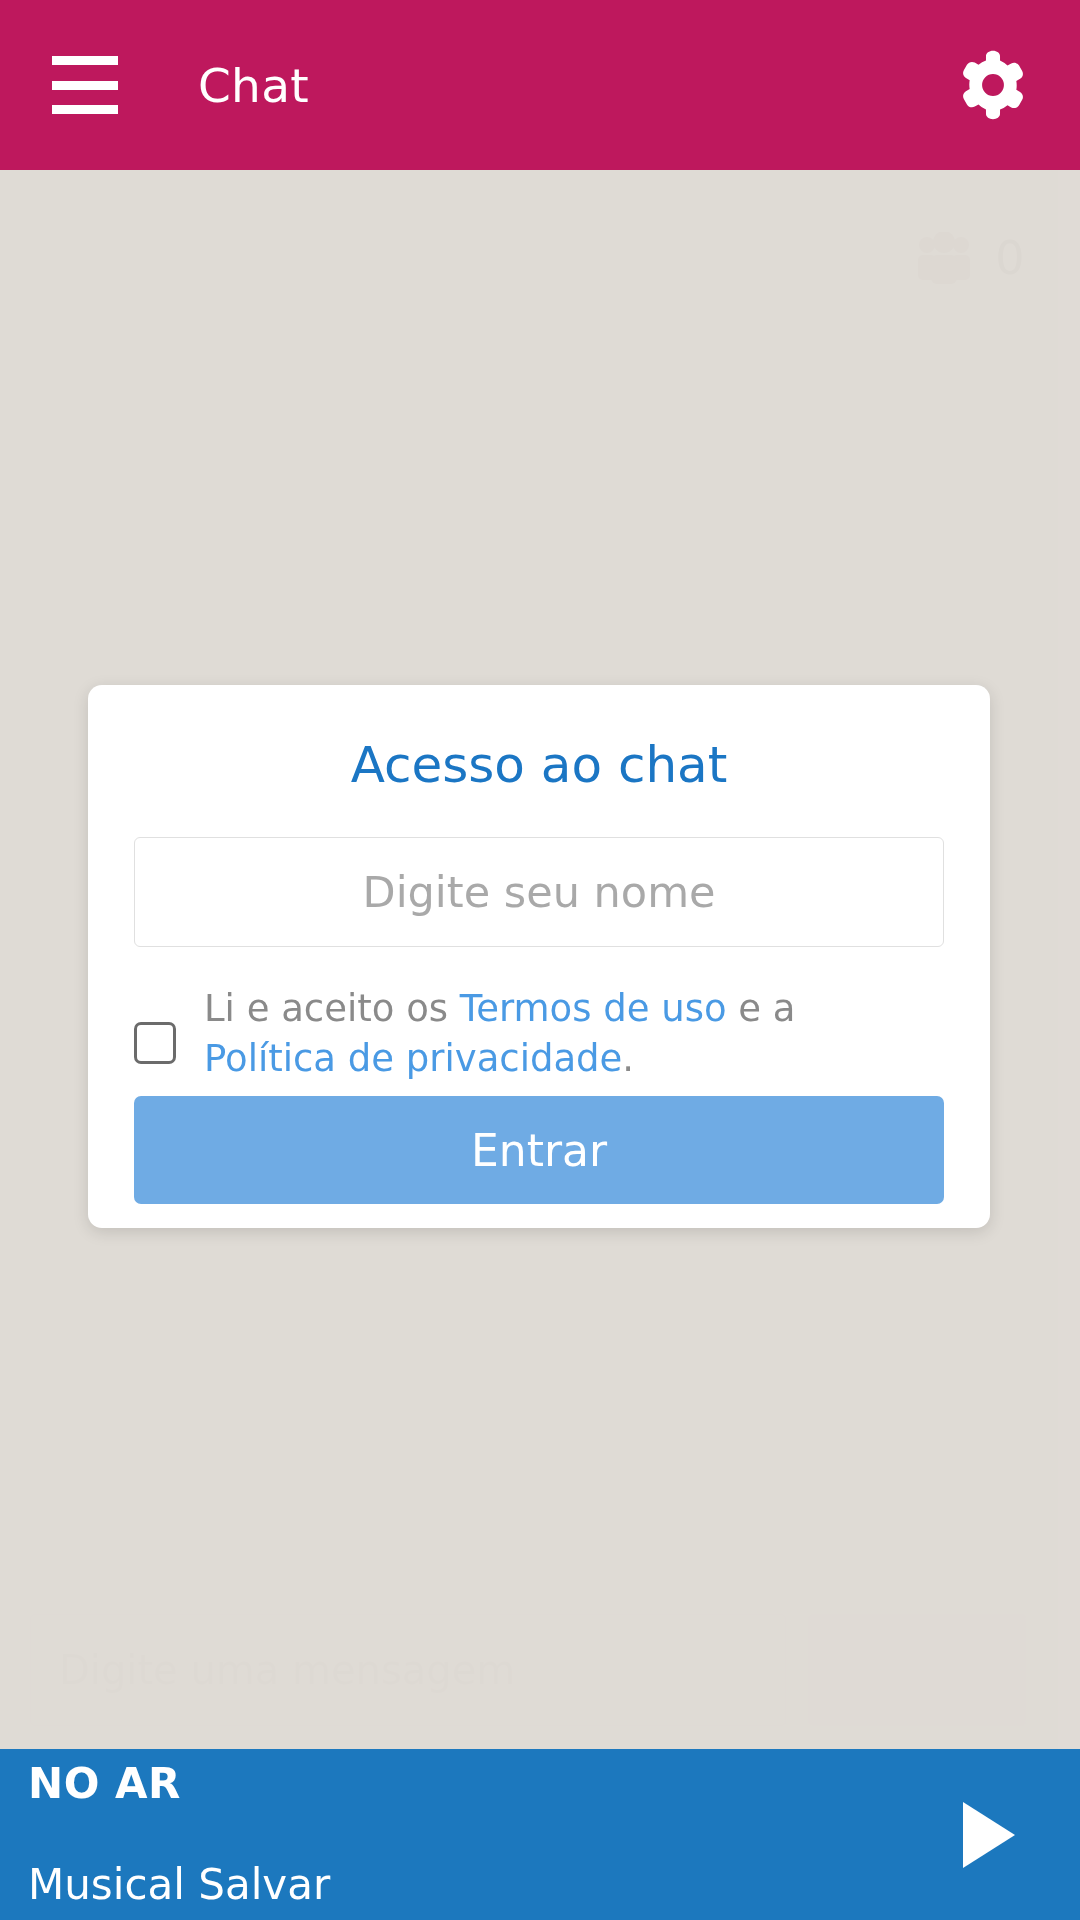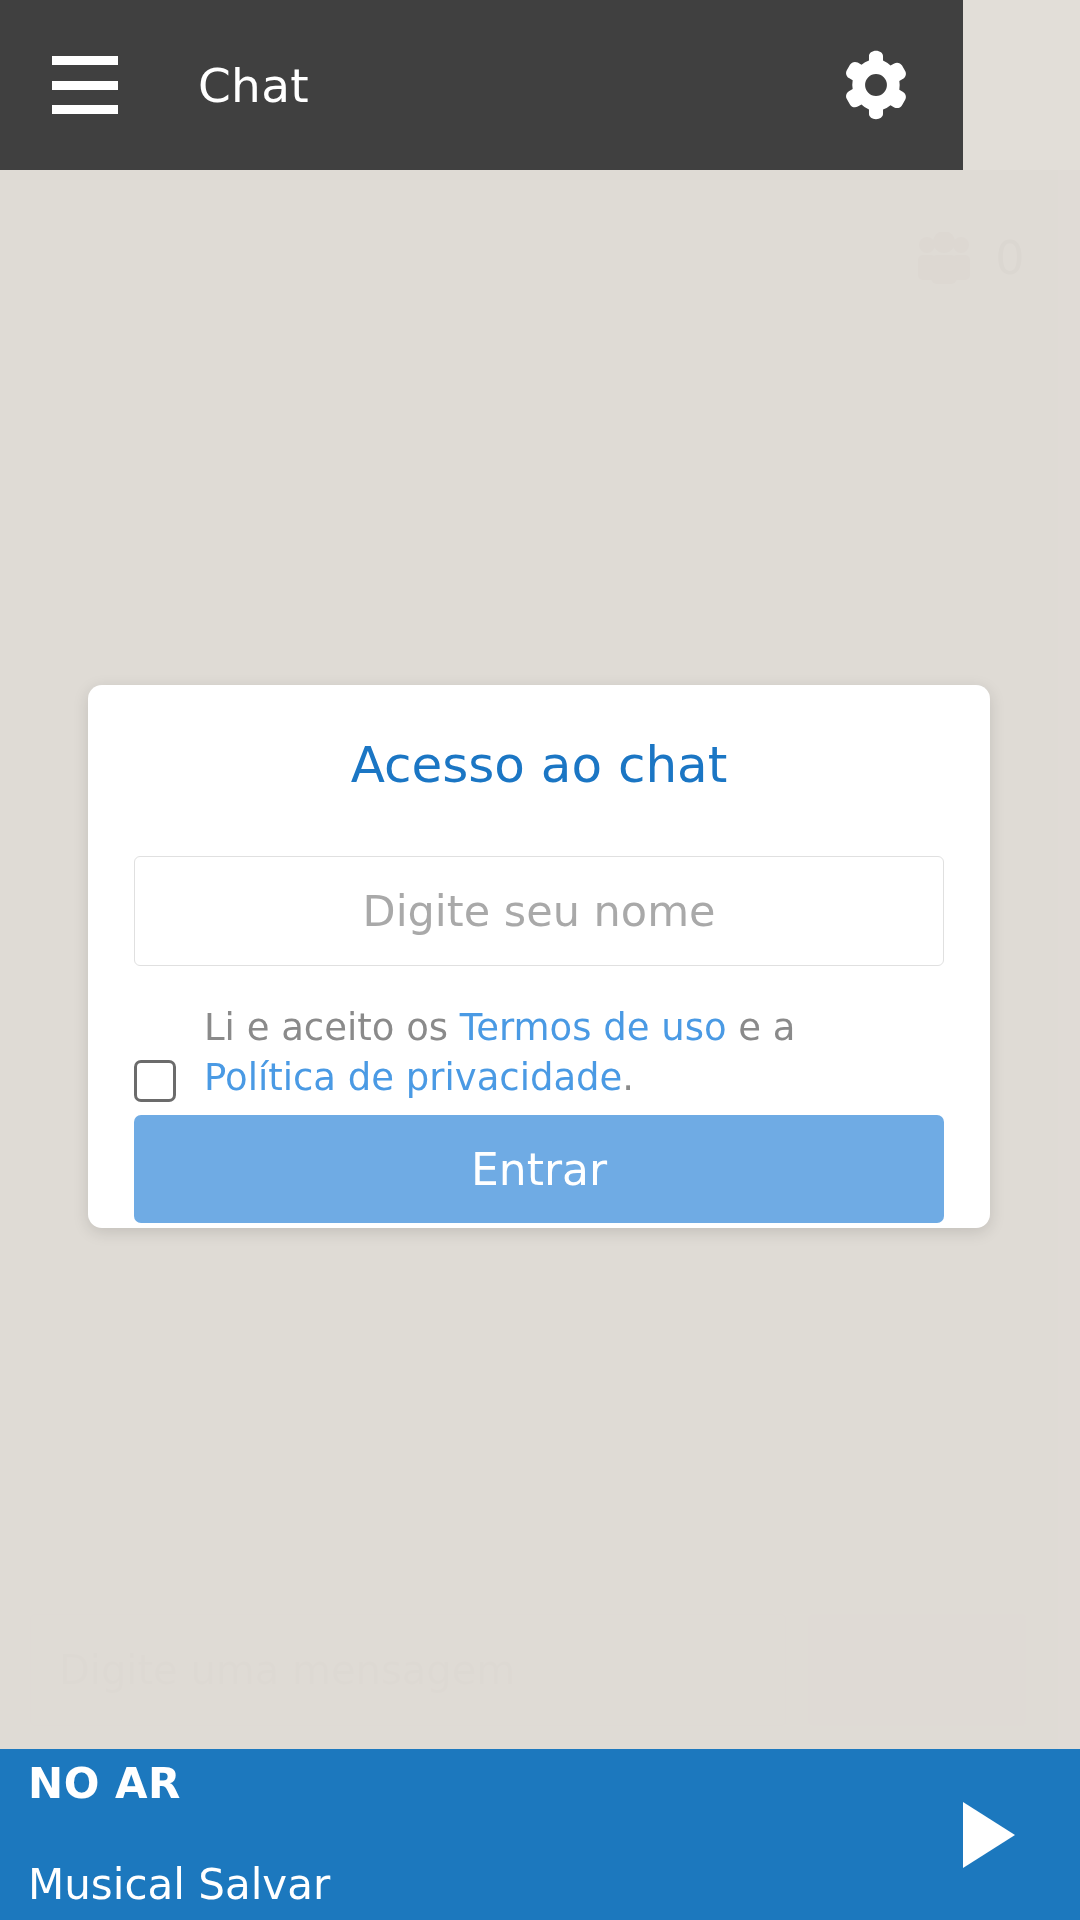--- a/index.html
+++ b/index.html
@@ -16,23 +16,23 @@
     position: relative;
     width: 1080px;
     height: 1920px;
     background: #e2ded8;
   }
 
   
   .header {
     position: absolute;
     top: 0; left: 0;
-    width: 963px;
+    width: 1080px;
     height: 170px;
-    background: #404040;
+    background: #be185d;
     display: flex;
     align-items: center;
   }
 
   .hamburger {
     width: 66px;
     height: 58px;
     margin-left: 52px;
     display: flex;
     flex-direction: column;
@@ -176,39 +176,39 @@
   .modal-title {
     text-align: center;
     font-size: 50px;
     color: #1b76c4;
     font-weight: 400;
     padding-top: 55px;
     line-height: 1;
   }
 
   .name-input {
-    margin-top: 66px;
+    margin-top: 47px;
     width: 810px;
     height: 110px;
     border: 1.5px solid #e0e0e0;
     border-radius: 6px;
     background: #ffffff;
     display: flex;
     align-items: center;
     justify-content: center;
   }
   .name-input-placeholder {
     font-size: 43px;
     color: #a9a9a9;
   }
 
   .terms-row {
     margin-top: 37px;
     display: flex;
-    align-items: flex-end;
+    align-items: center;
     gap: 28px;
   }
   .checkbox {
     flex: none;
     width: 42px;
     height: 42px;
     border: 3px solid #6b6b6b;
     border-radius: 7px;
     background: #ffffff;
     margin-top: 18px;

